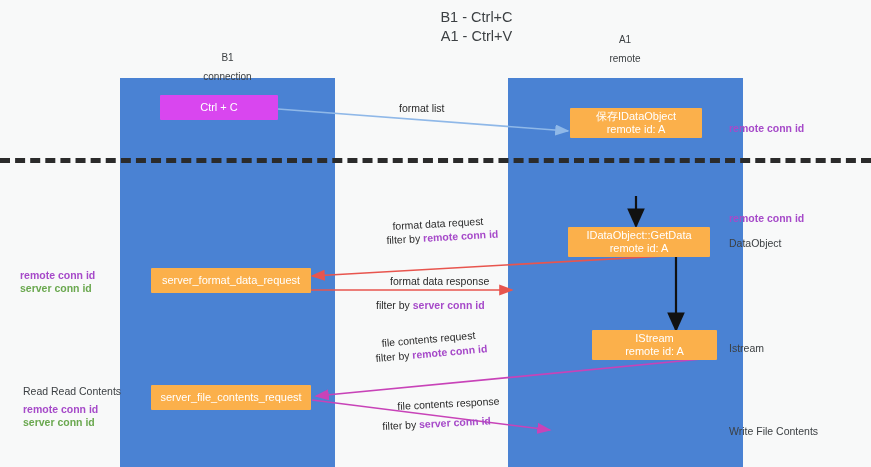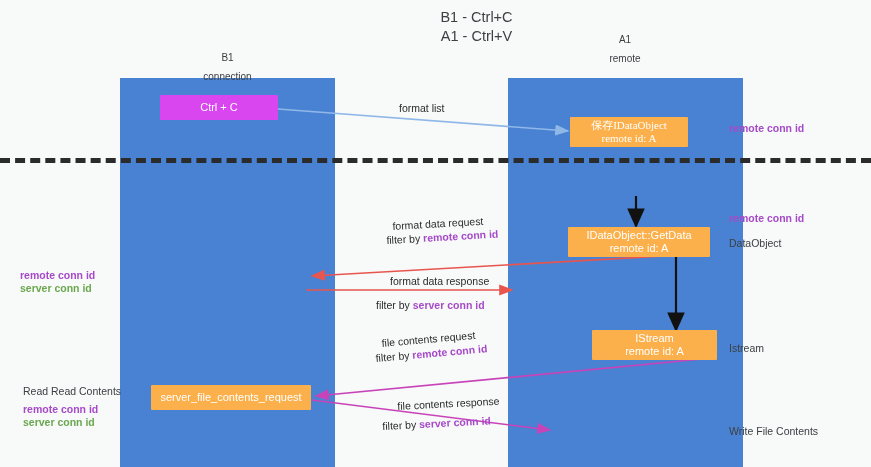--- a/index.html
+++ b/index.html
@@ -107,27 +107,28 @@
 
     <line x1="676" y1="257" x2="676" y2="330" stroke="#111111" stroke-width="2.2" marker-end="url(#ar-blk)"></line>
 
     <line x1="712" y1="358" x2="316" y2="396" stroke="#c843b8" stroke-width="1.6" marker-end="url(#ar-mag)"></line>
 
     <line x1="312" y1="400" x2="550" y2="430" stroke="#c843b8" stroke-width="1.6" marker-end="url(#ar-mag)"></line>
   </svg>
 
   <div class="box box-green" style="left:160px; top:95px; width:118px; height:25px;">Ctrl + C</div>
 
-  <div class="box box-orange" style="left:570px; top:117px; width:118px; height:30px;font-family:Liberation Serif, serif;">保存IDataObject
+  <div class="box box-orange" style="left:570px; top:108px; width:132px; height:30px;">保存IDataObject
 remote id: A</div>
 
 
   <div class="box box-orange" style="left:568px; top:227px; width:142px; height:30px;">IDataObject::GetData
 remote id: A</div>
 
+  <div class="box box-orange" style="left:151px; top:268px; width:160px; height:25px;">server_format_data_request</div>
 
 
   <div class="box box-orange" style="left:592px; top:330px; width:125px; height:30px;">IStream
 remote id: A</div>
 
   <div class="box box-orange" style="left:151px; top:385px; width:160px; height:25px;">server_file_contents_request</div>
 
 
   <div class="divider"></div>
 

